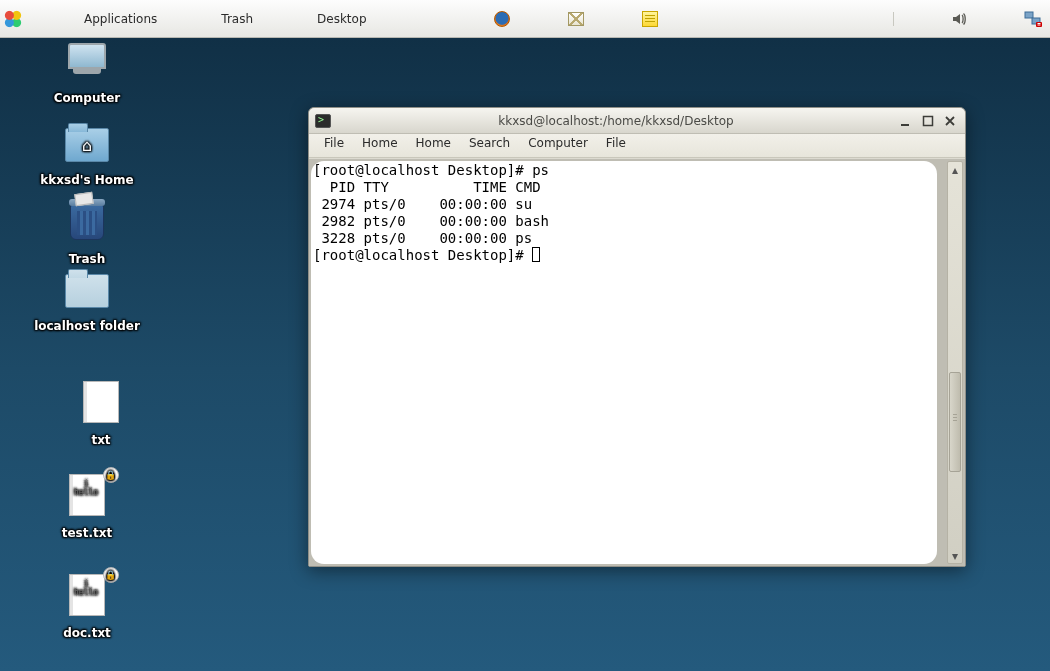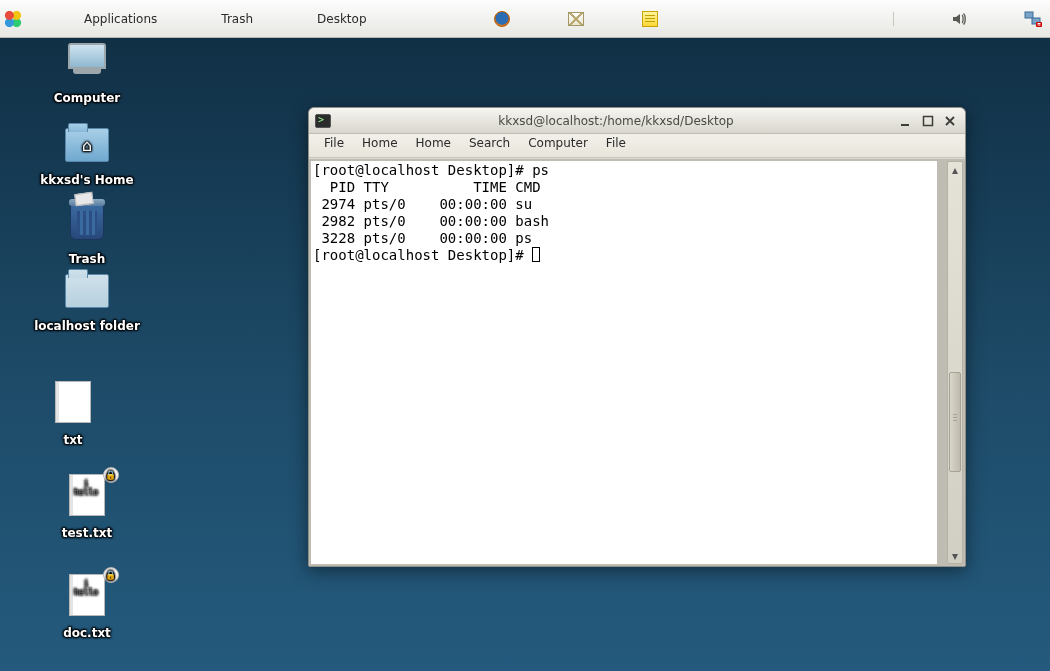--- a/index.html
+++ b/index.html
@@ -152,21 +152,21 @@
   }
   .menubar .m{padding:2px 9px;color:#2b2b2b;}
 
   .term-body{
     flex:1;display:flex;background:#bfbdb3;
     border-top:1px solid #dcdad0;
   }
   .term-text{
     flex:1;background:#fff;margin:2px 8px 2px 2px;
     font:14px/17px "DejaVu Sans Mono","Liberation Mono",monospace;
-    color:#000; white-space:pre; padding:1px 2px; overflow:hidden;
+    color:#000; white-space:pre; padding:1px 2px; overflow:hidden;border-radius:13px;
   }
   .term-scroll{
     width:16px;margin:2px;background:linear-gradient(#e5e3d8,#d1cfc3);
     border:1px solid #b5b2a5;border-radius:2px;position:relative;
   }
   .term-scroll .arrow{position:absolute;left:0;right:0;height:15px;display:flex;align-items:center;justify-content:center;color:#555;}
   .term-scroll .arrow.up{top:0;} .term-scroll .arrow.dn{bottom:0;}
   .term-scroll .thumb{
     position:absolute;left:1px;right:1px;top:210px;height:100px;
     background:linear-gradient(90deg,#d8d6ca,#bfbcae);
@@ -243,21 +243,21 @@
   <div class="lbl">Trash</div>
 </div>
 
 <div class="desktop-icon" style="left:22px; top:268px">
   <div class="ico-box">
       <div class="ico-folder pale"></div>
     </div>
   <div class="lbl">localhost folder</div>
 </div>
 
-<div class="desktop-icon" style="left:8px; top:382px">
+<div class="desktop-icon" style="left:36px; top:382px">
   <div class="ico-box">
       <div class="ico-doc"></div>
     </div>
   <div class="lbl">txt</div>
 </div>
 
 <div class="desktop-icon" style="left:22px; top:475px">
   <div class="ico-box" style="position:relative">
     <div class="ico-doc mini-text"></div>
     <div class="lock-badge">🔒</div>

